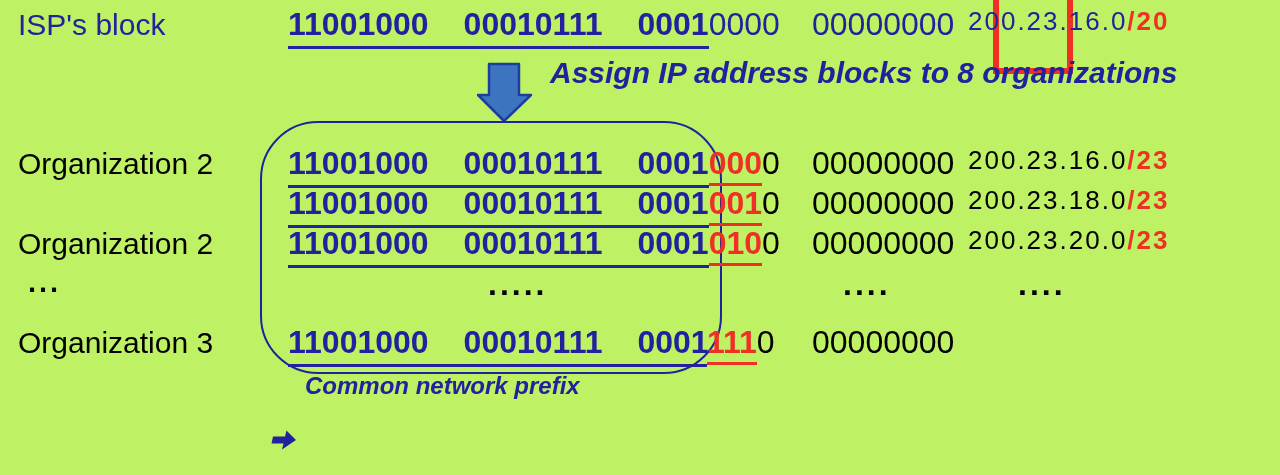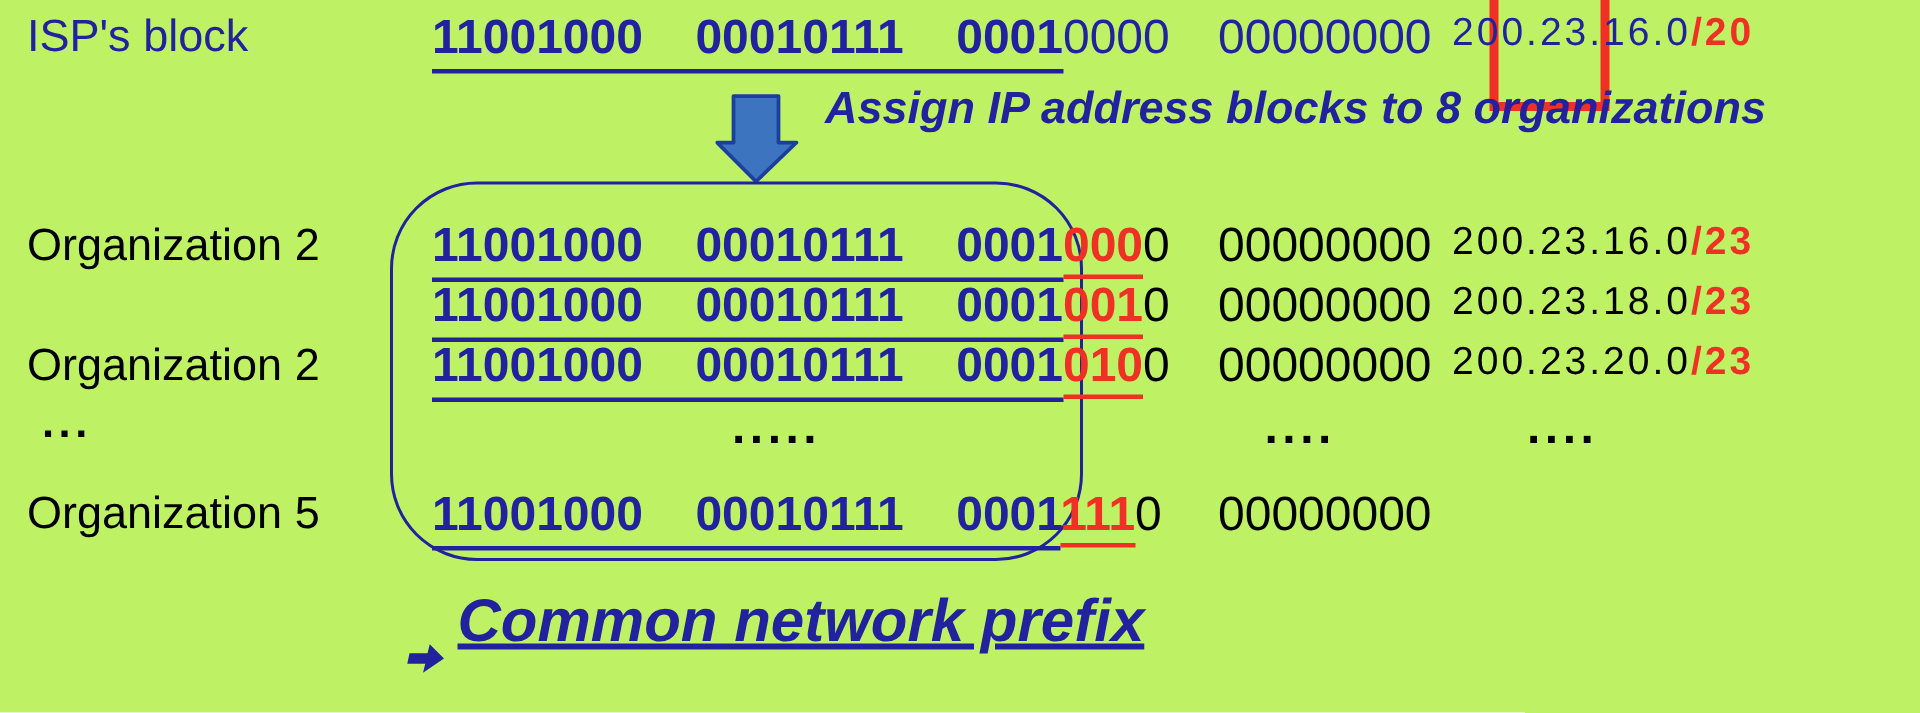--- a/index.html
+++ b/index.html
@@ -27,21 +27,21 @@
   .ip.navy{color:var(--navy);}
   .mask{color:var(--red); font-weight:700;}
   .dots{position:absolute; top:0; font-size:32px; font-weight:700; letter-spacing:3px; color:var(--black);}
   #red-box{position:absolute; left:705px; top:-16px; width:68px; height:70px;
     border:6px solid var(--red);}
   #oval{position:absolute; left:260px; top:121px; width:458px; height:249px;
     border:2px solid var(--navy); border-radius:58px;}
   #down-arrow{position:absolute; left:477px; top:62px;}
   .note{position:absolute; font-style:italic; font-weight:700; color:var(--navy); white-space:nowrap;}
   #assign-note{left:550px; top:56px; font-size:30px;}
-  #footer-line1{left:305px; top:392px; font-size:40px;text-decoration:underline;}
+  #footer-line1{left:305px; top:372px; font-size:24px;}
   #footer-line2{left:270px; top:421px; font-size:30px;}
   #footer-line2 svg{vertical-align:-3px; margin-right:6px;}
 </style>
 </head>
 <body>
 
 <div id="stage">
 
   <div class="row" style="top:8px">
     <div class="lbl navy">ISP's block</div>
@@ -78,21 +78,21 @@
   </div>
 
   <div class="row" style="top:268px">
     <span class="dots" style="left:28px; font-size:29px">...</span>
     <span class="dots" style="left:488px">.....</span>
     <span class="dots" style="left:843px">....</span>
     <span class="dots" style="left:1018px">....</span>
   </div>
 
   <div class="row" style="top:326px">
-    <div class="lbl">Organization 5</div>
+    <div class="lbl">Organization 3</div>
     <div class="bin"><span class="prefix"><span>11001000</span><span class="g"></span><span>00010111</span><span class="g"></span><span>0001</span></span><span class="bits">111</span><span class="trail">0</span></div>
     <div class="oct4">00000000</div>
   </div>
 
   <div class="note" id="footer-line1">Common network prefix</div>
   <div class="note" id="footer-line2"><svg width="27" height="22" viewBox="0 0 27 22">
         <polygon points="3,7.5 15,7.5 16.5,1.5 26,11 12,20.5 13.5,14.5 1.5,14.5" style="fill:var(--navy);"></polygon>
       </svg></div>
 
 </div>

